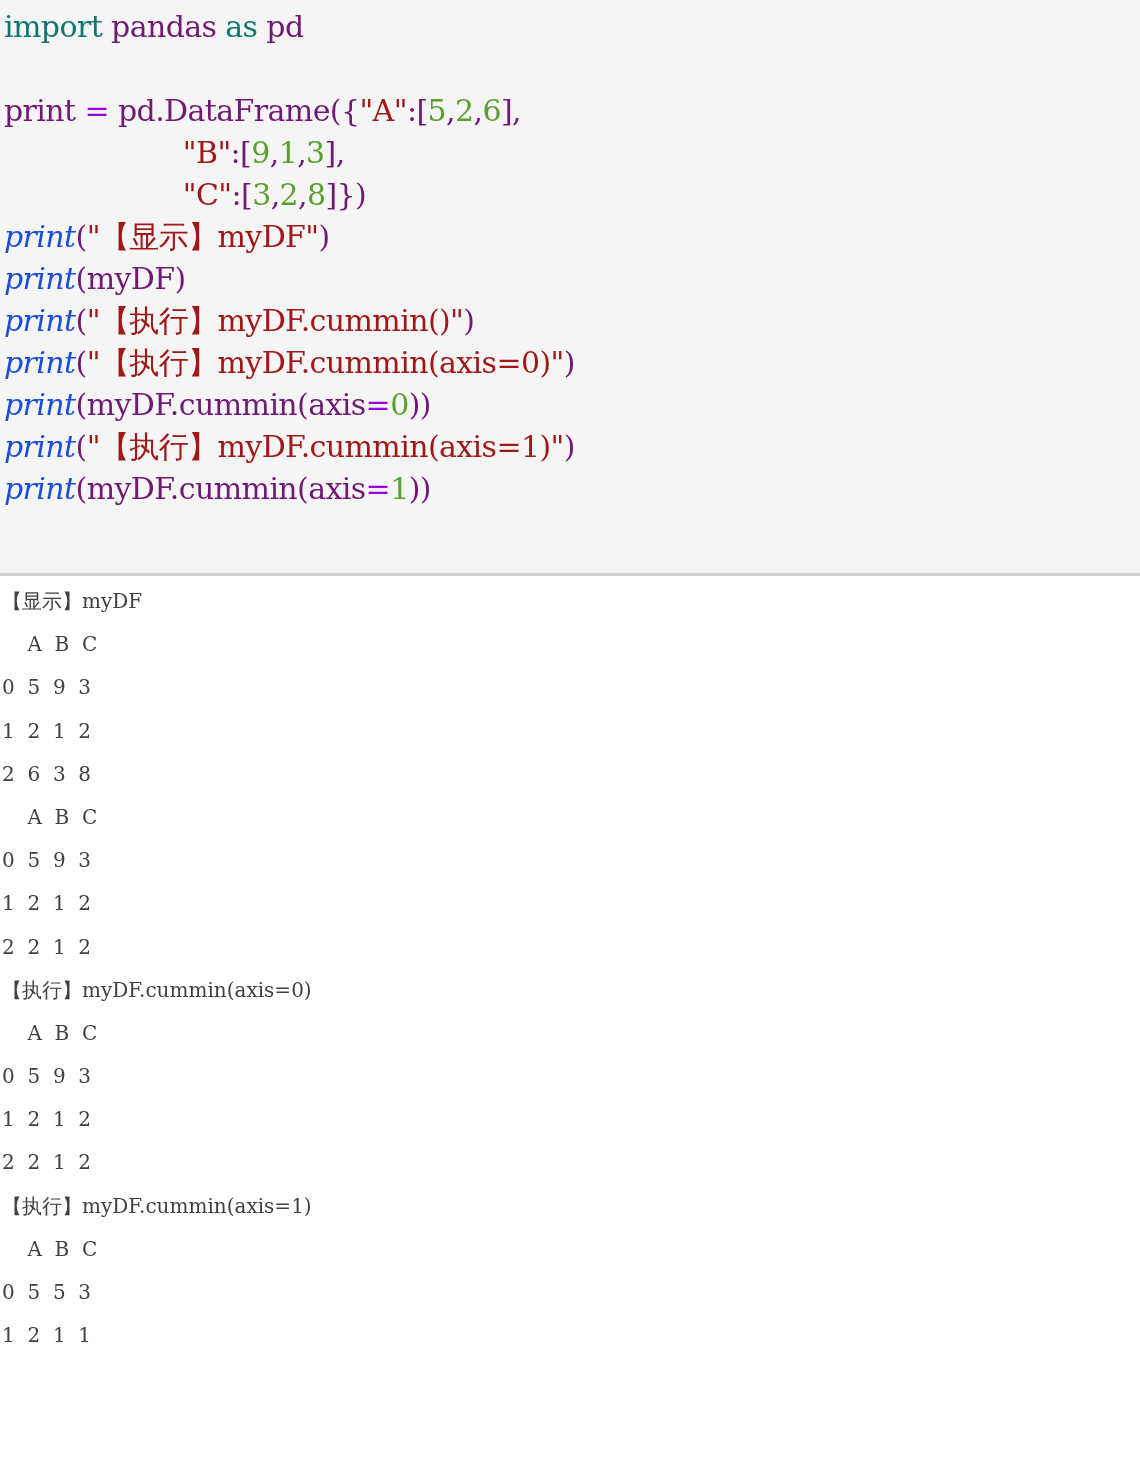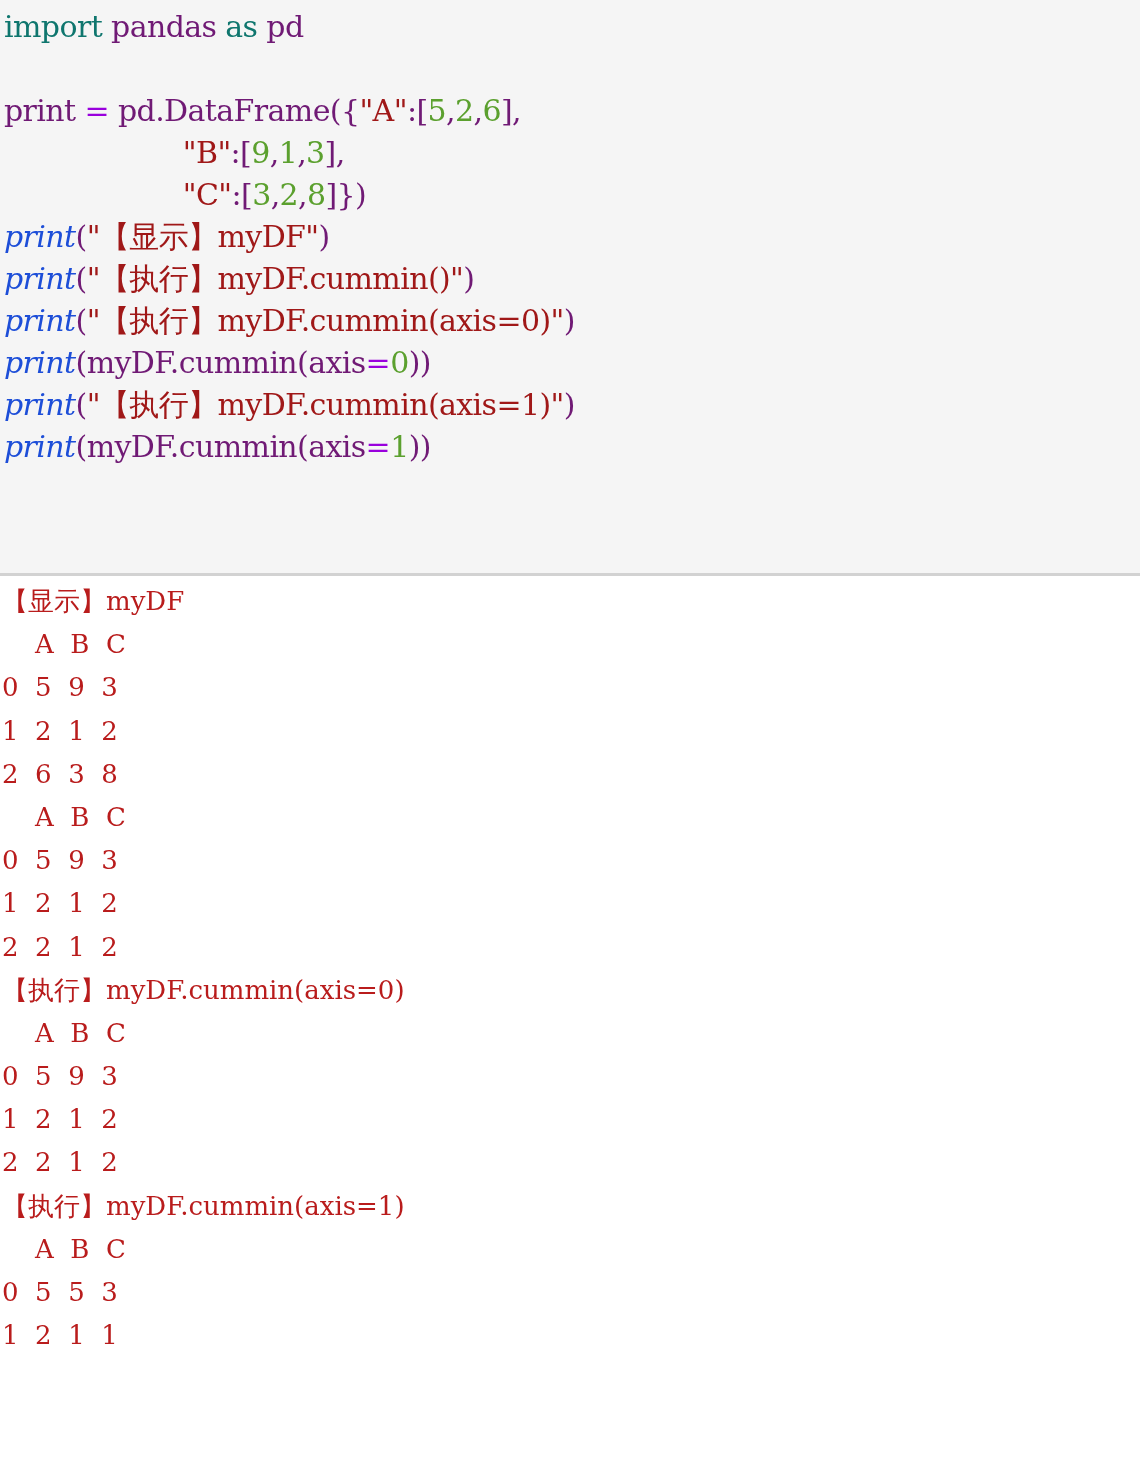--- a/index.html
+++ b/index.html
@@ -43,38 +43,39 @@
   .plain{ color: #701a75; }
 
   
   #output-block {
     background: #ffffff;
     padding: 4px 0 0 2px;
     box-sizing: border-box;
   }
   .out-line {
     font-family: "DejaVu Serif", serif;
-    font-size: 26px;
+    font-size: 20px;
     line-height: 43.2px;
     white-space: pre;
-    color: #b91c1c;
+    color: #404040;
     letter-spacing: 0px;
     height: 43.2px;
   }
 </style>
 </head>
 <body>
 
 <div id="code-block">
     <div class="code-line"><span class="kw">import</span><span class="plain"> pandas </span><span class="kw">as</span><span class="plain"> pd</span></div>
     <div class="code-line blank"> </div>
     <div class="code-line"><span class="plain">print </span><span class="op">=</span><span class="plain"> pd.DataFrame({</span><span class="str">"A"</span><span class="plain">:[</span><span class="num">5</span><span class="plain">,</span><span class="num">2</span><span class="plain">,</span><span class="num">6</span><span class="plain">],</span></div>
     <div class="code-line"><span class="plain">                    </span><span class="str">"B"</span><span class="plain">:[</span><span class="num">9</span><span class="plain">,</span><span class="num">1</span><span class="plain">,</span><span class="num">3</span><span class="plain">],</span></div>
     <div class="code-line"><span class="plain">                    </span><span class="str">"C"</span><span class="plain">:[</span><span class="num">3</span><span class="plain">,</span><span class="num">2</span><span class="plain">,</span><span class="num">8</span><span class="plain">]})</span></div>
     <div class="code-line"><span class="fn">print</span><span class="plain">(</span><span class="str">"【显示】myDF"</span><span class="plain">)</span></div>
+    <div class="code-line"><span class="fn">print</span><span class="plain">(myDF)</span></div>
     <div class="code-line"><span class="fn">print</span><span class="plain">(</span><span class="str">"【执行】myDF.cummin()"</span><span class="plain">)</span></div>
     <div class="code-line"><span class="fn">print</span><span class="plain">(</span><span class="str">"【执行】myDF.cummin(axis=0)"</span><span class="plain">)</span></div>
     <div class="code-line"><span class="fn">print</span><span class="plain">(myDF.cummin(axis</span><span class="op">=</span><span class="num">0</span><span class="plain">))</span></div>
     <div class="code-line"><span class="fn">print</span><span class="plain">(</span><span class="str">"【执行】myDF.cummin(axis=1)"</span><span class="plain">)</span></div>
     <div class="code-line"><span class="fn">print</span><span class="plain">(myDF.cummin(axis</span><span class="op">=</span><span class="num">1</span><span class="plain">))</span></div>
   </div>
 
 <div id="output-block">
     <div class="out-line">【显示】myDF</div>
     <div class="out-line">    A  B  C</div>

